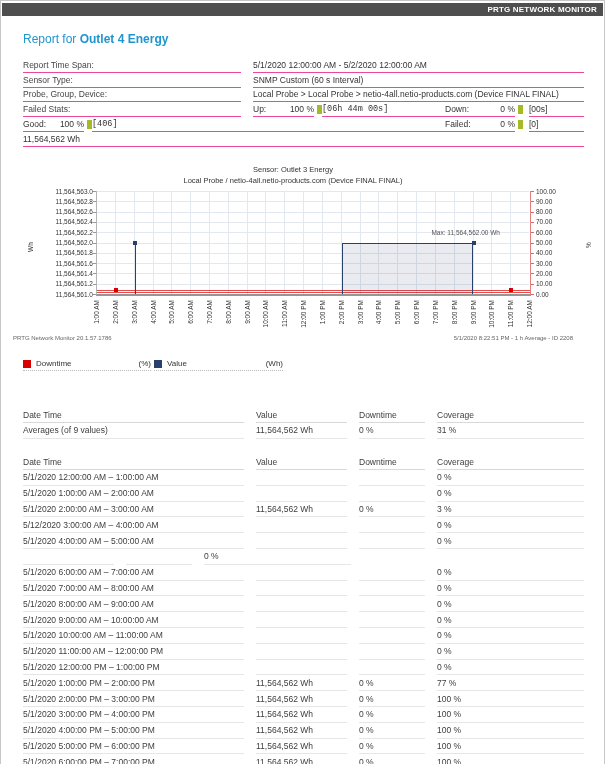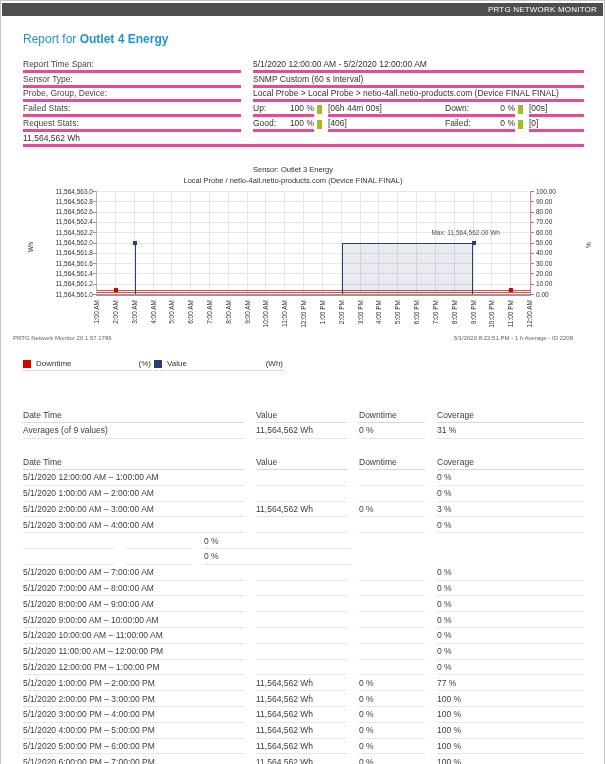--- a/index.html
+++ b/index.html
@@ -1,34 +1,34 @@
 <!DOCTYPE html>
 <html><head>
 <meta charset="utf-8">
 <style>
   html,body{margin:0;padding:0;background:#fff;}
   .page{position:relative;width:605px;height:764px;background:#fff;overflow:hidden;
         box-sizing:border-box;border-left:1px solid #c6c6c6;border-right:1px solid #c6c6c6;border-top:1px solid #c6c6c6;
         font-family:"Liberation Sans",sans-serif;color:#333;}
   .topbar{position:absolute;left:1px;right:1px;top:2px;height:13px;background:#4e4e4e;}
   .topbar span{display:block;line-height:13px;text-align:right;padding-right:6px;
-        color:#fff;font-size:8px;font-weight:normal;letter-spacing:.2px;}
+        color:#fff;font-size:8px;font-weight:bold;letter-spacing:.2px;}
   .report-title{position:absolute;left:22px;top:31px;font-size:12px;color:#2095ce;}
   .report-title b{font-weight:bold;}
 
   
   .info{position:absolute;left:22px;top:57px;width:561px;font-size:8.5px;}
   .irow{display:flex;height:14.8px;align-items:center;}
-  .icell{height:100%;display:flex;align-items:center;border-bottom:3px solid #ec4899;box-sizing:border-box;}
+  .icell{height:100%;display:flex;align-items:center;border-bottom:1px solid #ec4899;box-sizing:border-box;}
   .ilabel{width:218px;margin-right:12px;color:#454545;}
   .ivalue{flex:1;color:#333;}
   .ikey{width:34px;}
   .ipct{width:27px;justify-content:flex-end;}
   .ibar{width:5px;height:9px;margin-left:3px;border-bottom:none !important;}
-  .idetail{flex:1;margin-left:6px;}
+  .idetail{flex:1;margin-left:0;font-family:Liberation Mono, monospace;}
   .ikey2{width:40px;}
   .ipct2{width:30px;justify-content:flex-end;}
   .idetail2{width:55px;margin-left:6px;}
 
   
   .chart{position:absolute;left:0;top:163px;width:584px;height:195px;}
   .ctitle{position:absolute;left:0;top:1px;width:100%;text-align:center;font-size:7.5px;color:#333;}
   .csub{position:absolute;left:0;top:12px;width:100%;text-align:center;font-size:7.5px;color:#333;}
   .plot{position:absolute;left:95px;top:27px;width:433px;height:103px;z-index:2;
         border-left:1px solid #b4b4b4;border-right:1px solid #e57f7f;border-bottom:2px solid #969696;}
@@ -95,21 +95,20 @@
       <div class="icell ikey">Up:</div>
       <div class="icell ipct">100 %</div>
       <div class="icell ibar" style="background: rgb(166, 185, 39);"></div>
       <div class="icell idetail">[06h 44m 00s]</div>
       <div class="icell ikey2">Down:</div>
       <div class="icell ipct2">0 %</div>
       <div class="icell ibar" style="background: rgb(166, 185, 39);"></div>
       <div class="icell idetail2">[00s]</div>
     </div>
     <div class="irow">
-      <div class="icell ilabel">Request Stats:</div>
       <div class="icell ikey">Good:</div>
       <div class="icell ipct">100 %</div>
       <div class="icell ibar" style="background: rgb(166, 185, 39);"></div>
       <div class="icell idetail">[406]</div>
       <div class="icell ikey2">Failed:</div>
       <div class="icell ipct2">0 %</div>
       <div class="icell ibar" style="background: rgb(166, 185, 39);"></div>
       <div class="icell idetail2">[0]</div>
     </div>
     <div class="irow">
@@ -283,26 +282,27 @@
         <div class="tcell" style="width: 66px;"></div>
         <div class="tcell" style="width: 147px;">0 %</div>
       </div>
       <div class="trow">
         <div class="tcell" style="width: 221px;">5/1/2020 2:00:00 AM – 3:00:00 AM</div>
         <div class="tcell" style="width: 91px;">11,564,562 Wh</div>
         <div class="tcell" style="width: 66px;">0 %</div>
         <div class="tcell" style="width: 147px;">3 %</div>
       </div>
       <div class="trow">
-        <div class="tcell" style="width: 221px;">5/1/2020 3:00:00 AM – 4:00:00 AM</div>
-        <div class="tcell" style="width: 91px;"></div>
-        <div class="tcell" style="width: 66px;"></div>
-        <div class="tcell" style="width: 147px;">0 %</div>
-      </div>
-      <div class="trow">
+        <div class="tcell" style="width: 221px;">5/12/2020 3:00:00 AM – 4:00:00 AM</div>
+        <div class="tcell" style="width: 91px;"></div>
+        <div class="tcell" style="width: 66px;"></div>
+        <div class="tcell" style="width: 147px;">0 %</div>
+      </div>
+      <div class="trow">
+        <div class="tcell" style="width: 221px;">5/1/2020 4:00:00 AM – 5:00:00 AM</div>
         <div class="tcell" style="width: 91px;"></div>
         <div class="tcell" style="width: 66px;"></div>
         <div class="tcell" style="width: 147px;">0 %</div>
       </div>
       <div class="trow">
         <div class="tcell" style="width: 91px;"></div>
         <div class="tcell" style="width: 66px;"></div>
         <div class="tcell" style="width: 147px;">0 %</div>
       </div>
       <div class="trow">

